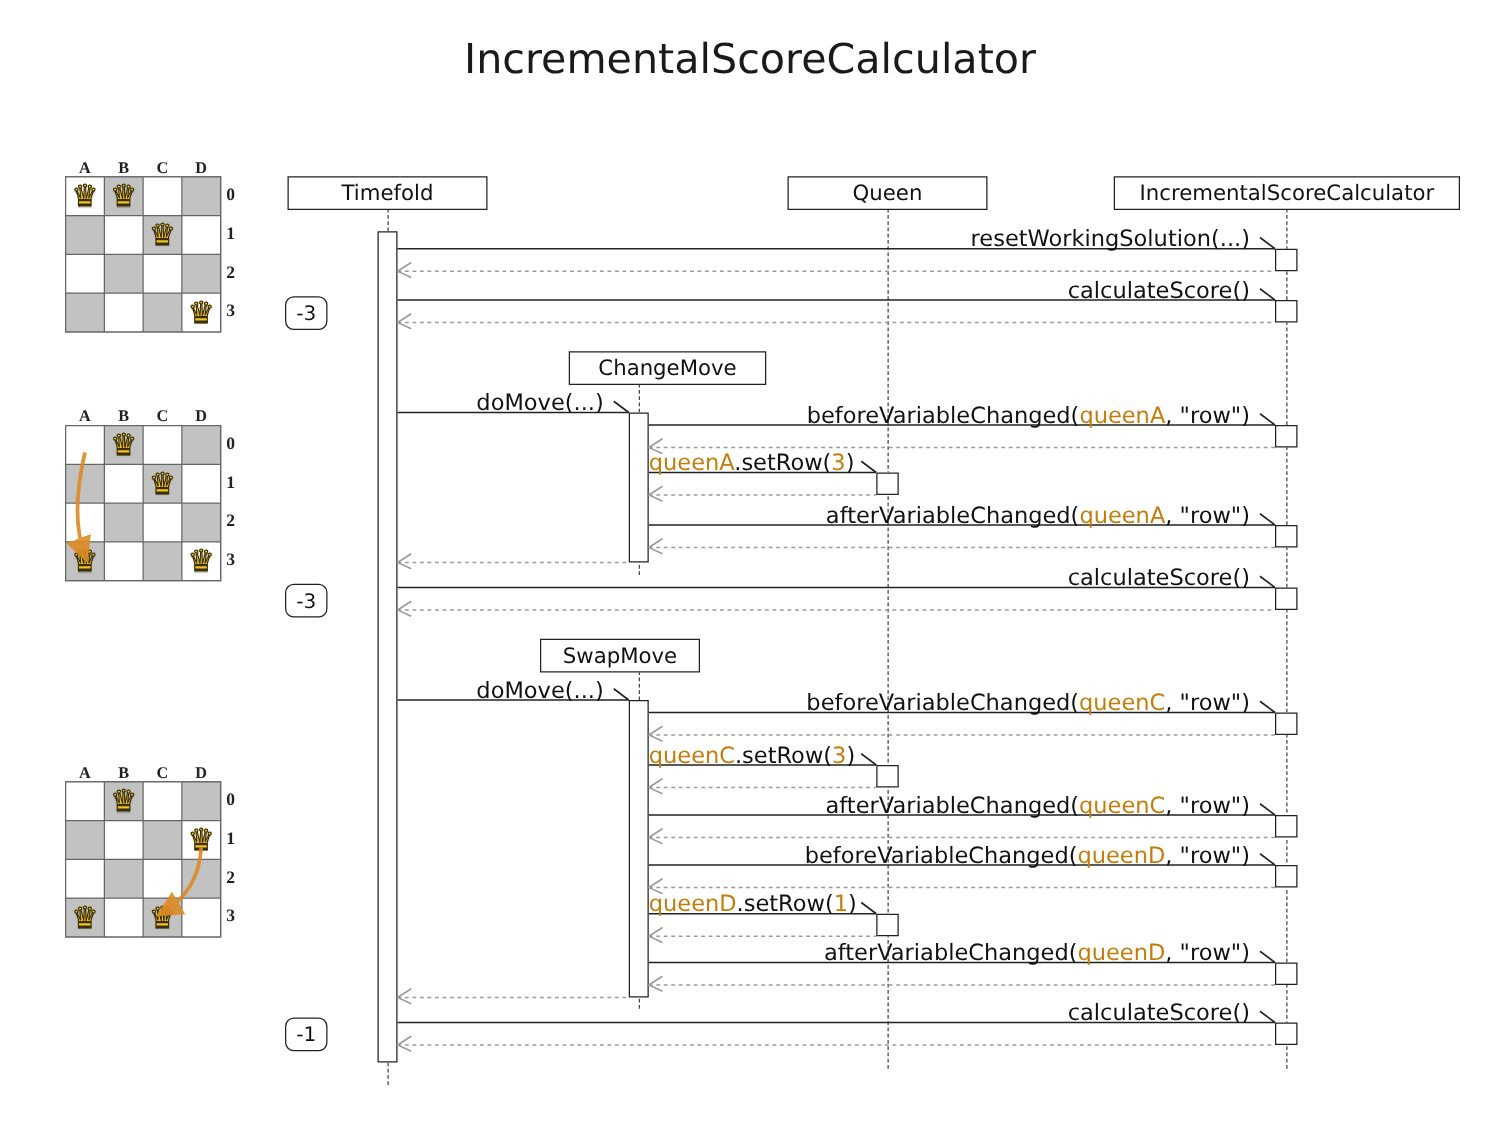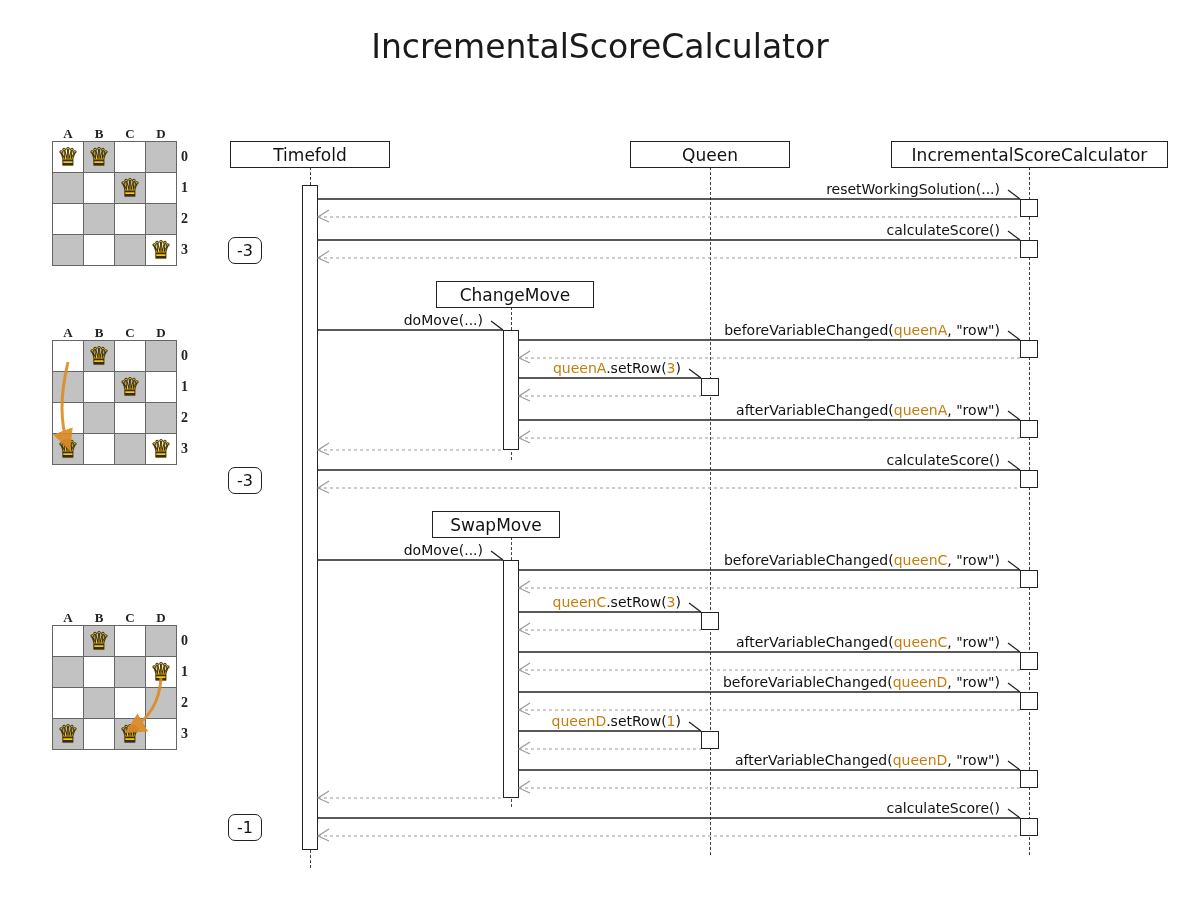--- a/index.html
+++ b/index.html
@@ -14,21 +14,21 @@
           display:flex; align-items:center; justify-content:center; font-size:17px; z-index:6; }
 
   .lifeline { position:absolute; width:0; border-left:1.4px dashed #444; z-index:1; }
 
   .act { position:absolute; background:#fff; border:1.3px solid #222; z-index:2; }
 
   #msg-canvas { position:absolute; left:0; top:0; z-index:3; pointer-events:none; }
   #msg-layer  { position:absolute; left:0; top:0; width:1200px; height:900px; z-index:4; }
 
   .abox { position:absolute; width:18px; height:18px; background:#fff; border:1.3px solid #222; }
-  .mlabel { position:absolute; text-align:right; font-size:14px; white-space:nowrap; color:#111; }
+  .mlabel { position:absolute; text-align:right; font-size:18px; white-space:nowrap; color:#111; }
 
   line.call, path.call { stroke:#222; stroke-width:1.3; fill:none; }
   line.ret  { stroke:#9a9a9a; stroke-width:1.2; stroke-dasharray:3 3; fill:none; }
   path.ret  { stroke:#9a9a9a; stroke-width:1.2; fill:none; }
 
   .score { position:absolute; width:34px; height:27px; border:1.6px solid #222; border-radius:7px;
            background:#fff; display:flex; align-items:center; justify-content:center;
            font-size:16px; z-index:6; }
 
   .board { position:absolute; width:152px; height:152px; z-index:6; }
@@ -153,21 +153,21 @@
       <div class="mlabel" style="left:519px; top:713px; width:162px"><span style="color:#C47D0B">queenD</span>.setRow(<span style="color:#C47D0B">1</span>)</div>
       <div class="abox" style="left:1020px; top:770px"></div>
       <div class="mlabel" style="left:519px; top:752px; width:481px">afterVariableChanged(<span style="color:#C47D0B">queenD</span>, "row")</div>
       <div class="abox" style="left:1020px; top:818px"></div>
       <div class="mlabel" style="left:318px; top:800px; width:682px">calculateScore()</div>
     </div>
 
   <div class="pbox" style="left:230px; top:141px; width:160px">Timefold</div>
   <div class="pbox" style="left:630px; top:141px; width:160px">Queen</div>
   <div class="pbox" style="left:891px; top:141px; width:277px">IncrementalScoreCalculator</div>
-  <div class="pbox" style="left:436px; top:281px; width:158px">ChangeMove</div>
+  <div class="pbox" style="left:455px; top:281px; width:158px">ChangeMove</div>
   <div class="pbox" style="left:432px; top:511px; width:128px">SwapMove</div>
 
   <div class="score" style="left:228px; top:237px">-3</div>
   <div class="score" style="left:228px; top:467px">-3</div>
   <div class="score" style="left:228px; top:814px">-1</div>
 
   <div class="board" style="left:52px; top:126px">
       <div class="clab" style="left:1px">A</div>
       <div class="clab" style="left:32px">B</div>
       <div class="clab" style="left:63px">C</div>

